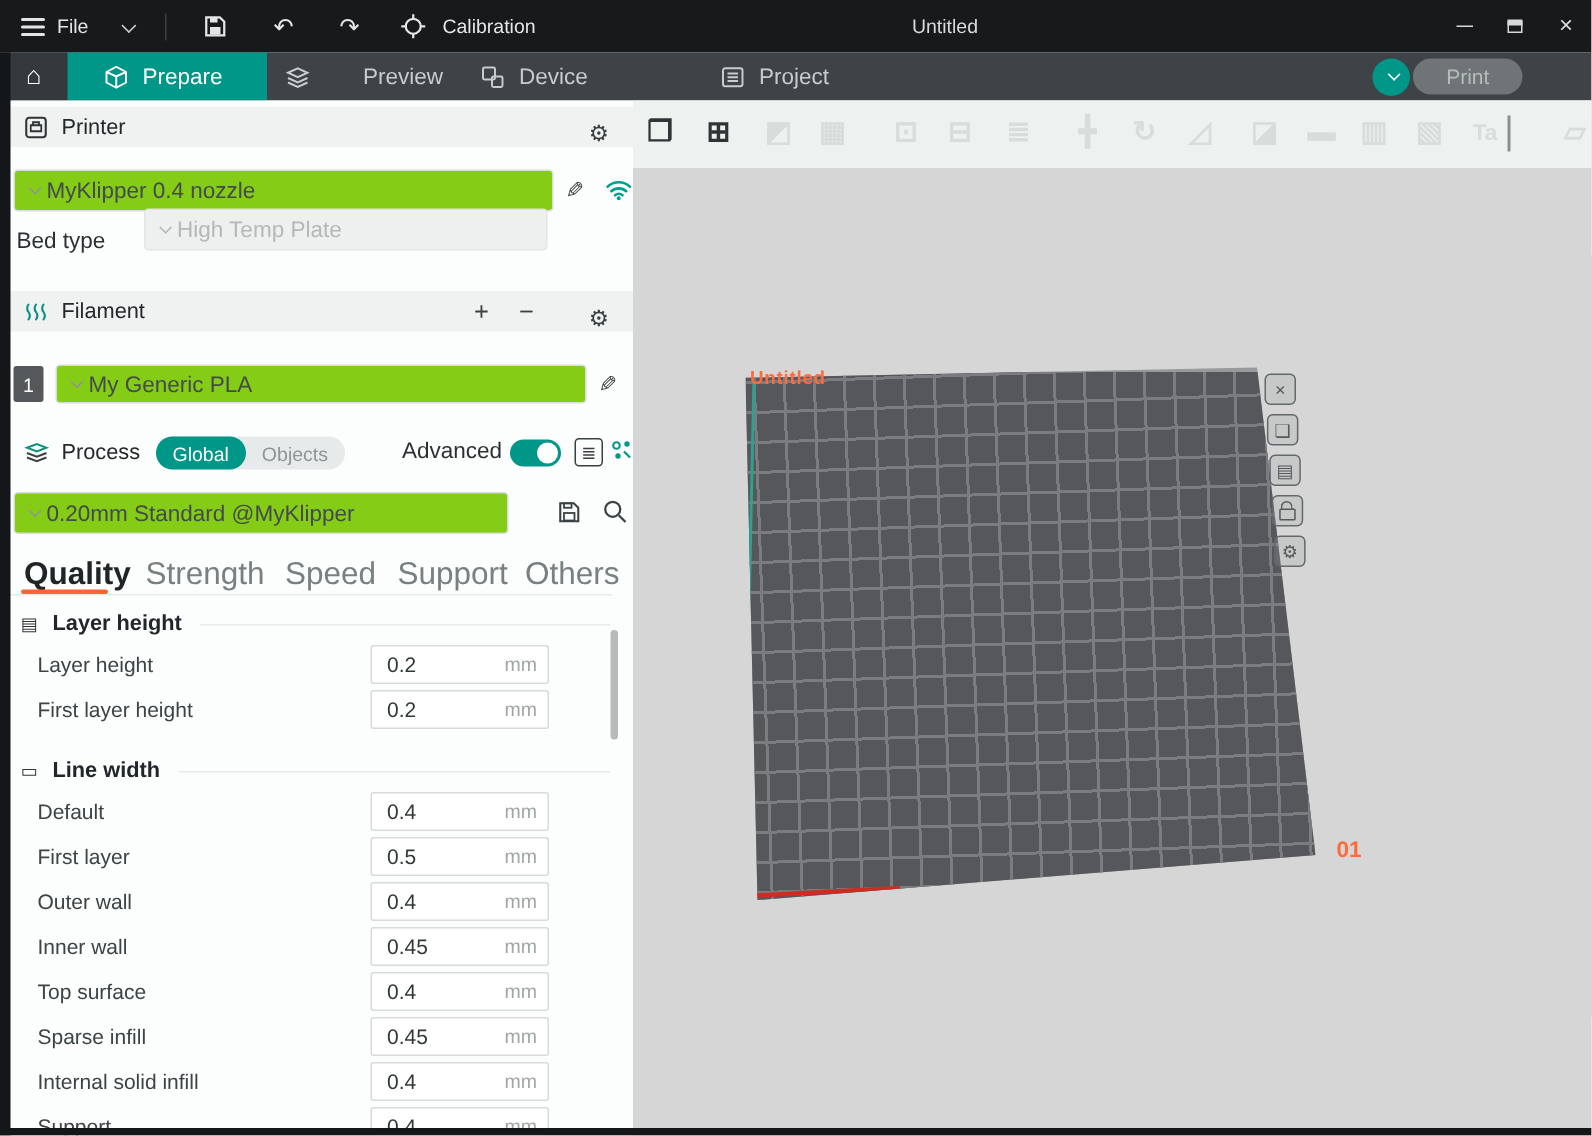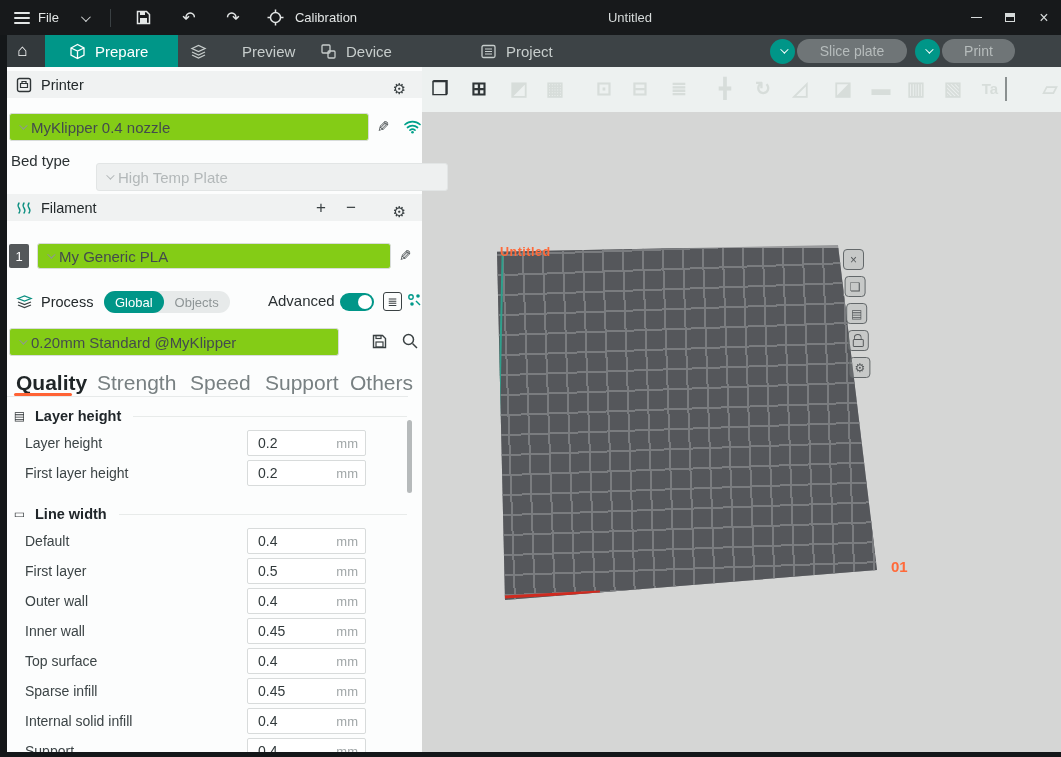--- a/index.html
+++ b/index.html
@@ -196,26 +196,20 @@
   <div class="nav-tab" style="left:480px;">
     <span class="nav-ico">
       <svg viewBox="0 0 17 17">
           <rect x="2" y="2.5" width="13" height="12" rx="1.5" fill="none" stroke="#c7cdcc" stroke-width="1.3"></rect>
           <path d="M5 6h7M5 8.5h7M5 11h7" stroke="#c7cdcc" stroke-width="1.2"></path>
         </svg>
     </span>
     <span>Project</span>
   </div>
 
-  <div class="action-group" style="left:770px;">
-    <span class="action-chev">
-        <span class="chev" style="width:6px;height:6px;"></span>
-      </span>
-    <span class="action-pill" style="width:110px;">Slice plate</span>
-  </div>
   <div class="action-group" style="left:915px;">
     <span class="action-chev">
         <span class="chev" style="width:6px;height:6px;"></span>
       </span>
     <span class="action-pill" style="width:73px;">Print</span>
   </div>
 </div>
 
 <div id="left-strip"></div>
 <div id="bottom-strip"></div>
@@ -237,21 +231,21 @@
     <span>MyKlipper 0.4 nozzle</span>
   </div>
   <span class="edit-ico" style="left:370px; top:51px;">✎</span>
   <span class="wifi" style="position:absolute; left:396px; top:51px;">
     <svg width="19" height="16" viewBox="0 0 19 16">
         <path d="M2 6.5a11 11 0 0 1 15 0 M4.5 9.5a7.5 7.5 0 0 1 10 0 M7 12.2a4 4 0 0 1 5 0" fill="none" stroke="#00a08a" stroke-width="1.7" stroke-linecap="round"></path>
         <circle cx="9.5" cy="14.2" r="1.3" fill="#00a08a"></circle>
       </svg>
   </span>
   <span class="plainlabel" style="left:4px; top:85px;">Bed type</span>
-  <div class="combo disabled" style="left:89px; top:96px; width:352px;">
+  <div class="combo disabled" style="left:89px; top:72px; width:269px;">
     <span class="chev"></span>
     <span>High Temp Plate</span>
   </div>
 
   <div class="sec-head" style="top:127px;">
     <span class="sec-ico">
       <svg width="16" height="16" viewBox="0 0 16 16">
           <path d="M3 3q-1.8 2.5 0 5t0 5 M8 3q-1.8 2.5 0 5t0 5 M13 3q-1.8 2.5 0 5t0 5" fill="none" stroke="#0b8f80" stroke-width="1.4" stroke-linecap="round"></path>
         </svg>
     </span>

